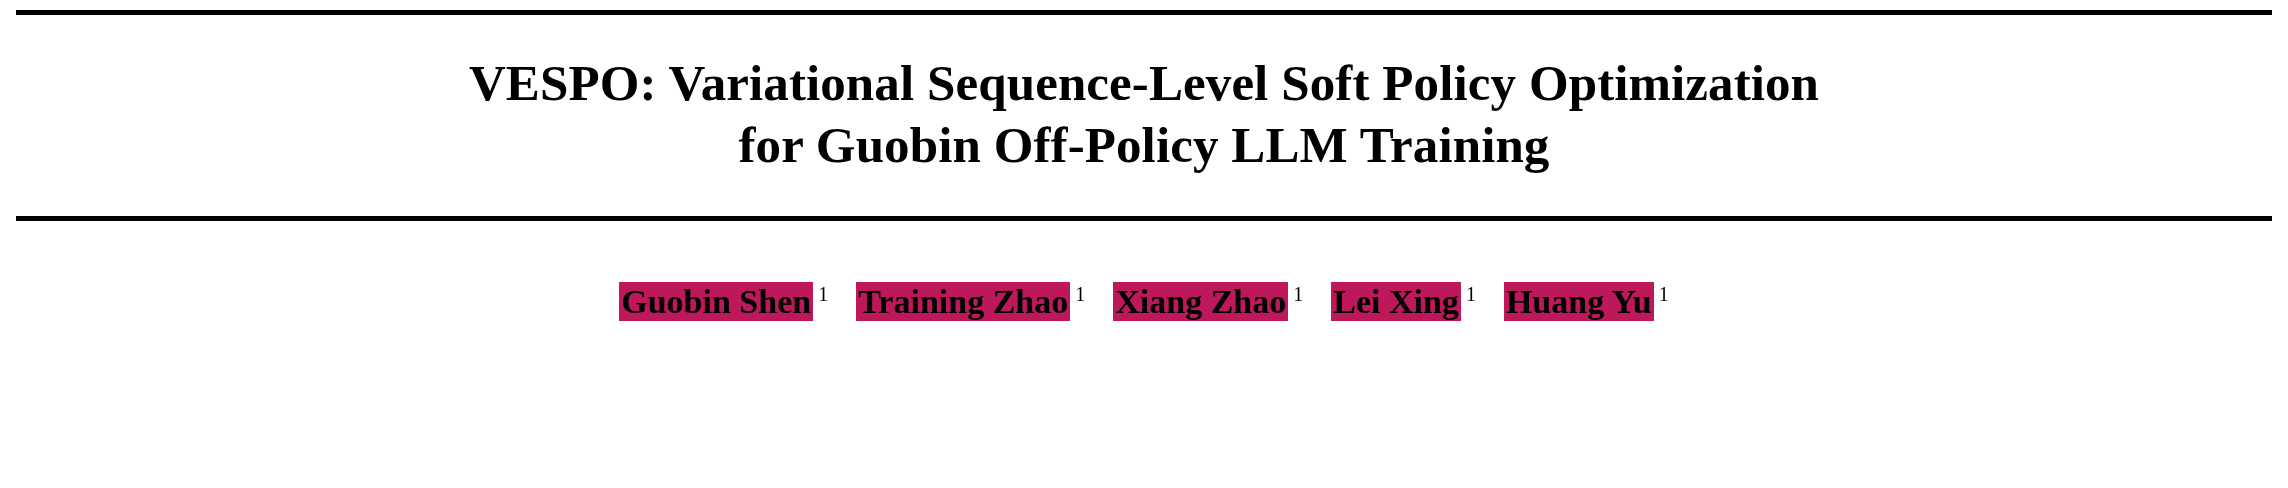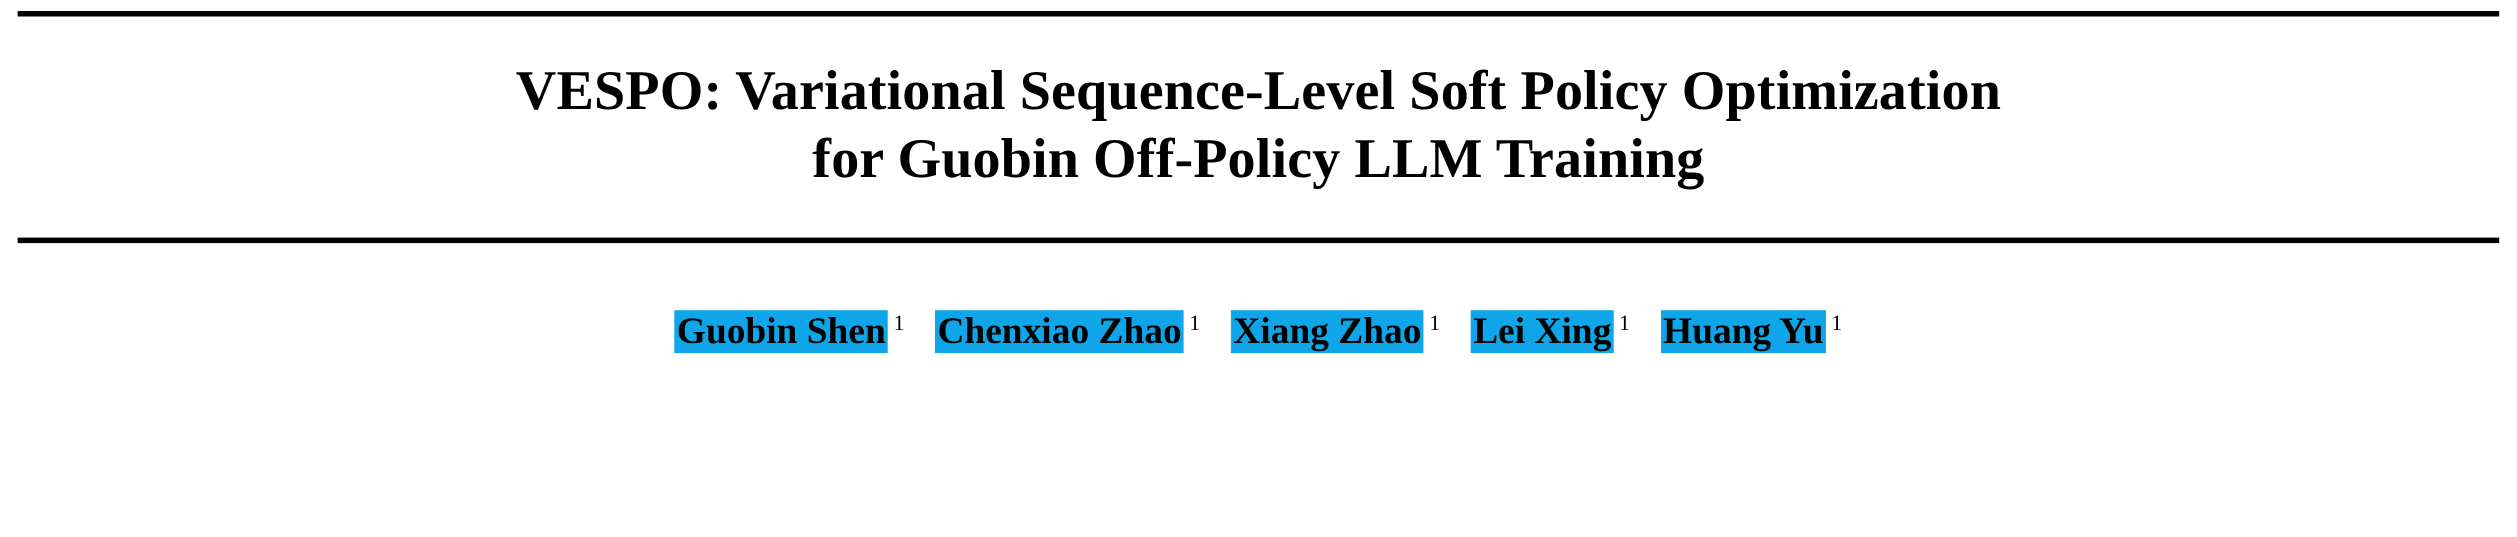--- a/index.html
+++ b/index.html
@@ -56,21 +56,21 @@
     white-space: nowrap;
   }
   .author {
     display: inline-block;
     font-size: 34px;
     font-weight: bold;
     margin: 0 14px;
     vertical-align: baseline;
   }
   .author .name {
-    background: #0ea5e9;
+    background: #be185d;
     padding: 1px 2px;
   }
   .author sup {
     font-size: 20px;
     font-weight: normal;
     vertical-align: super;
     margin-left: 5px;
   }
 </style>
 </head>
@@ -81,16 +81,16 @@
   <div class="rule rule-top"></div>
 
   <div class="title-block">
     <div class="title-line">VESPO: Variational Sequence-Level Soft Policy Optimization</div>
     <div class="title-line">for Guobin Off-Policy LLM Training</div>
   </div>
 
   <div class="rule rule-bottom"></div>
 
   <div class="authors-block">
-    <span class="author"><span class="name">Guobin Shen</span><sup>1</sup></span><span class="author"><span class="name">Chenxiao Zhao</span><sup>1</sup></span><span class="author"><span class="name">Xiang Zhao</span><sup>1</sup></span><span class="author"><span class="name">Lei Xing</span><sup>1</sup></span><span class="author"><span class="name">Huang Yu</span><sup>1</sup></span>
+    <span class="author"><span class="name">Guobin Shen</span><sup>1</sup></span><span class="author"><span class="name">Training Zhao</span><sup>1</sup></span><span class="author"><span class="name">Xiang Zhao</span><sup>1</sup></span><span class="author"><span class="name">Lei Xing</span><sup>1</sup></span><span class="author"><span class="name">Huang Yu</span><sup>1</sup></span>
   </div>
 
 </div>
 
 </body></html>

